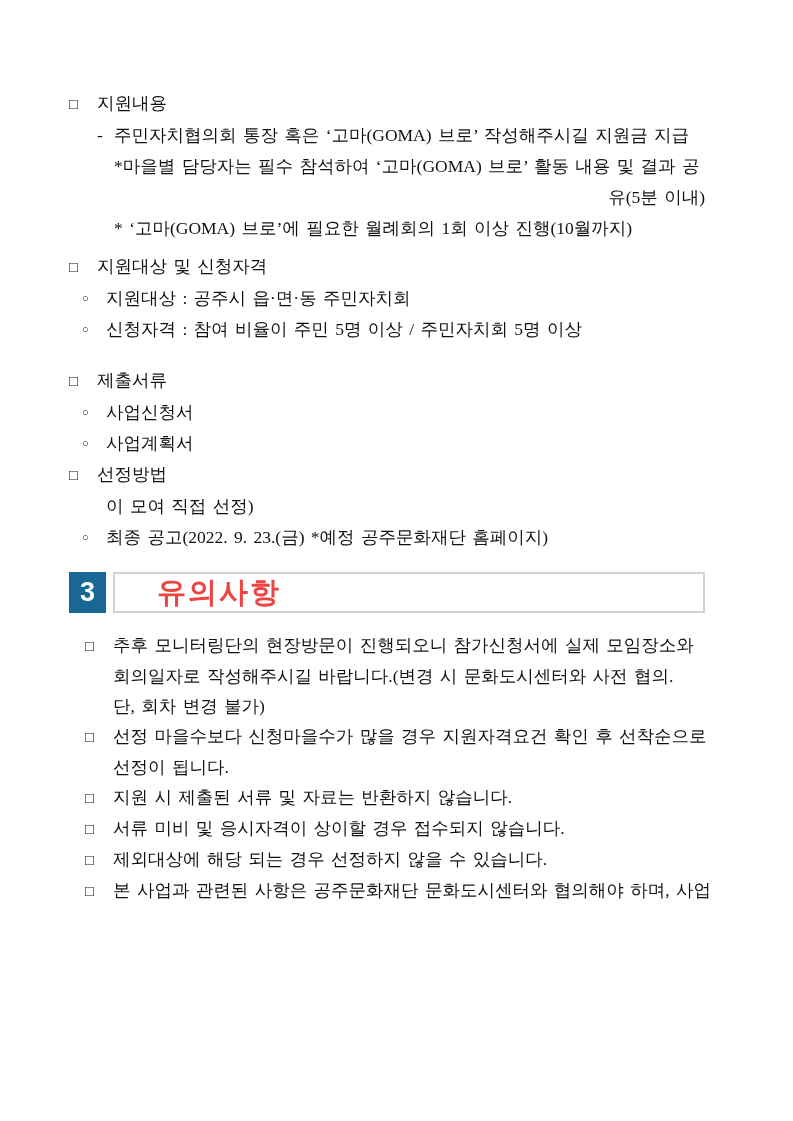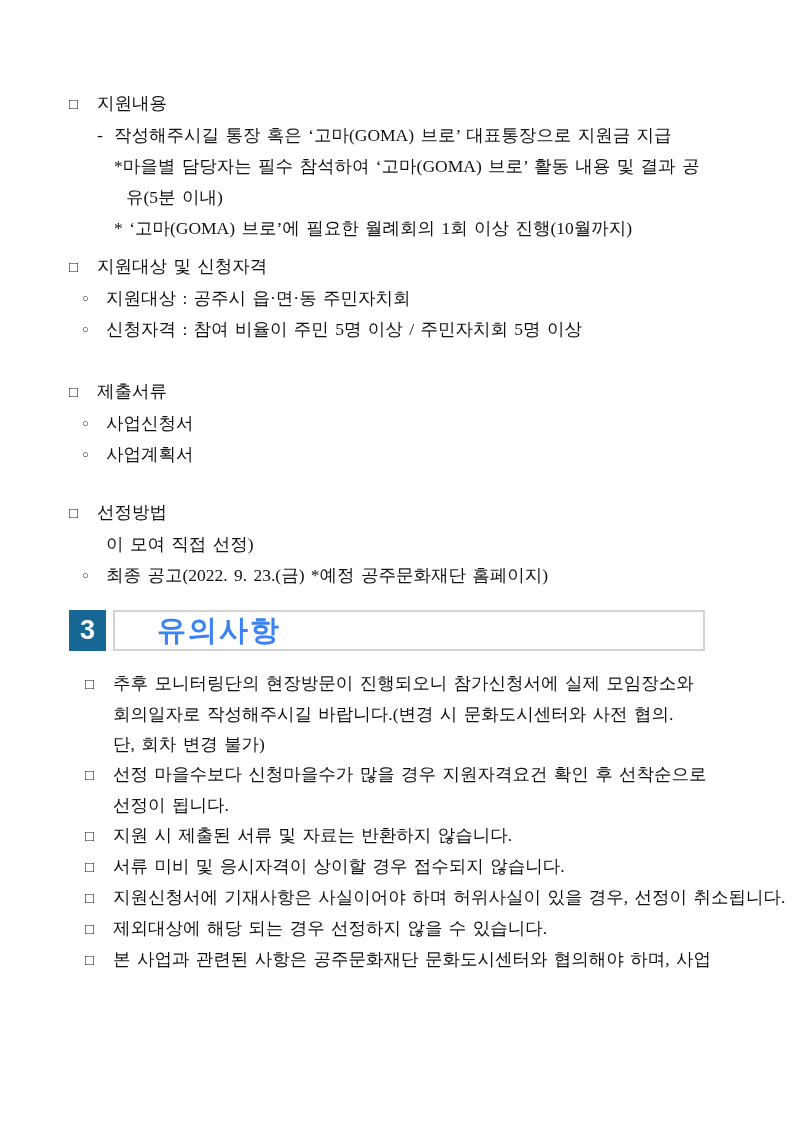--- a/index.html
+++ b/index.html
@@ -25,24 +25,24 @@
     word-spacing: 2px;
   }
   .marker { display: inline-block; }
   .sq   { width: 28px; font-size: 15px; }
   .circ { width: 24px; font-size: 11px; vertical-align: 2px; }
   .dash { width: 17px; }
   .ind1  { padding-left: 13px; }
   .ind1c { padding-left: 37px; }
   .ind2  { padding-left: 28px; }
   .ind3  { padding-left: 45px; }
-  .ind3c { padding-left: 57px; }
+  .ind3c { padding-left: 57px; text-align: right; }
   .sec-b { margin-top: 7px; }
-  .sec-c { margin-top: 31px; }
-  .sec-d { margin-top: 27px; }
+  .sec-c { margin-top: 20px; }
+  .sec-d { }
   .notice-header {
     margin-top: 19px;
     display: flex;
     align-items: stretch;
     height: 41px;
   }
   .num-badge {
     width: 37px;
     height: 41px;
     background: #176894;
@@ -61,37 +61,37 @@
     background: #ffffff;
     display: flex;
     align-items: center;
     padding-left: 42px;
   }
   .title-box .title-text {
     font-family: "Liberation Sans", "DejaVu Sans", sans-serif;
     font-weight: bold;
     font-size: 29px;
     letter-spacing: 2px;
-    color: #3b82f6;
+    color: #ef4444;
   }
   .notes { margin-top: 17px; margin-left: 16px; }
   .notes .line { line-height: 30px; }
 </style>
 </head>
 <body>
 
 <div class="page">
   <div class="content">
 
     <section>
       <div class="line">
         <span class="marker sq">□</span><span>지원내용</span>
       </div>
       <div class="line ind2">
-        <span class="marker dash">-</span><span>작성해주시길 통장 혹은 ‘고마(GOMA) 브로’ 대표통장으로 지원금 지급</span>
+        <span class="marker dash">-</span><span>주민자치협의회 통장 혹은 ‘고마(GOMA) 브로’ 작성해주시길 지원금 지급</span>
       </div>
       <div class="line ind3">
         <span>*마을별 담당자는 필수 참석하여 ‘고마(GOMA) 브로’ 활동 내용 및 결과 공</span>
       </div>
       <div class="line ind3c">
         <span>유(5분 이내)</span>
       </div>
       <div class="line ind3">
         <span>* ‘고마(GOMA) 브로’에 필요한 월례회의 1회 이상 진행(10월까지)</span>
       </div>
@@ -156,23 +156,20 @@
       <div class="line ind2">
         <span>선정이 됩니다.</span>
       </div>
       <div class="line">
         <span class="marker sq">□</span><span>지원 시 제출된 서류 및 자료는 반환하지 않습니다.</span>
       </div>
       <div class="line">
         <span class="marker sq">□</span><span>서류 미비 및 응시자격이 상이할 경우 접수되지 않습니다.</span>
       </div>
       <div class="line">
-        <span class="marker sq">□</span><span>지원신청서에 기재사항은 사실이어야 하며 허위사실이 있을 경우, 선정이 취소됩니다.</span>
-      </div>
-      <div class="line">
         <span class="marker sq">□</span><span>제외대상에 해당 되는 경우 선정하지 않을 수 있습니다.</span>
       </div>
       <div class="line">
         <span class="marker sq">□</span><span>본 사업과 관련된 사항은 공주문화재단 문화도시센터와 협의해야 하며, 사업</span>
       </div>
     </section>
 
   </div>
 </div>
 

